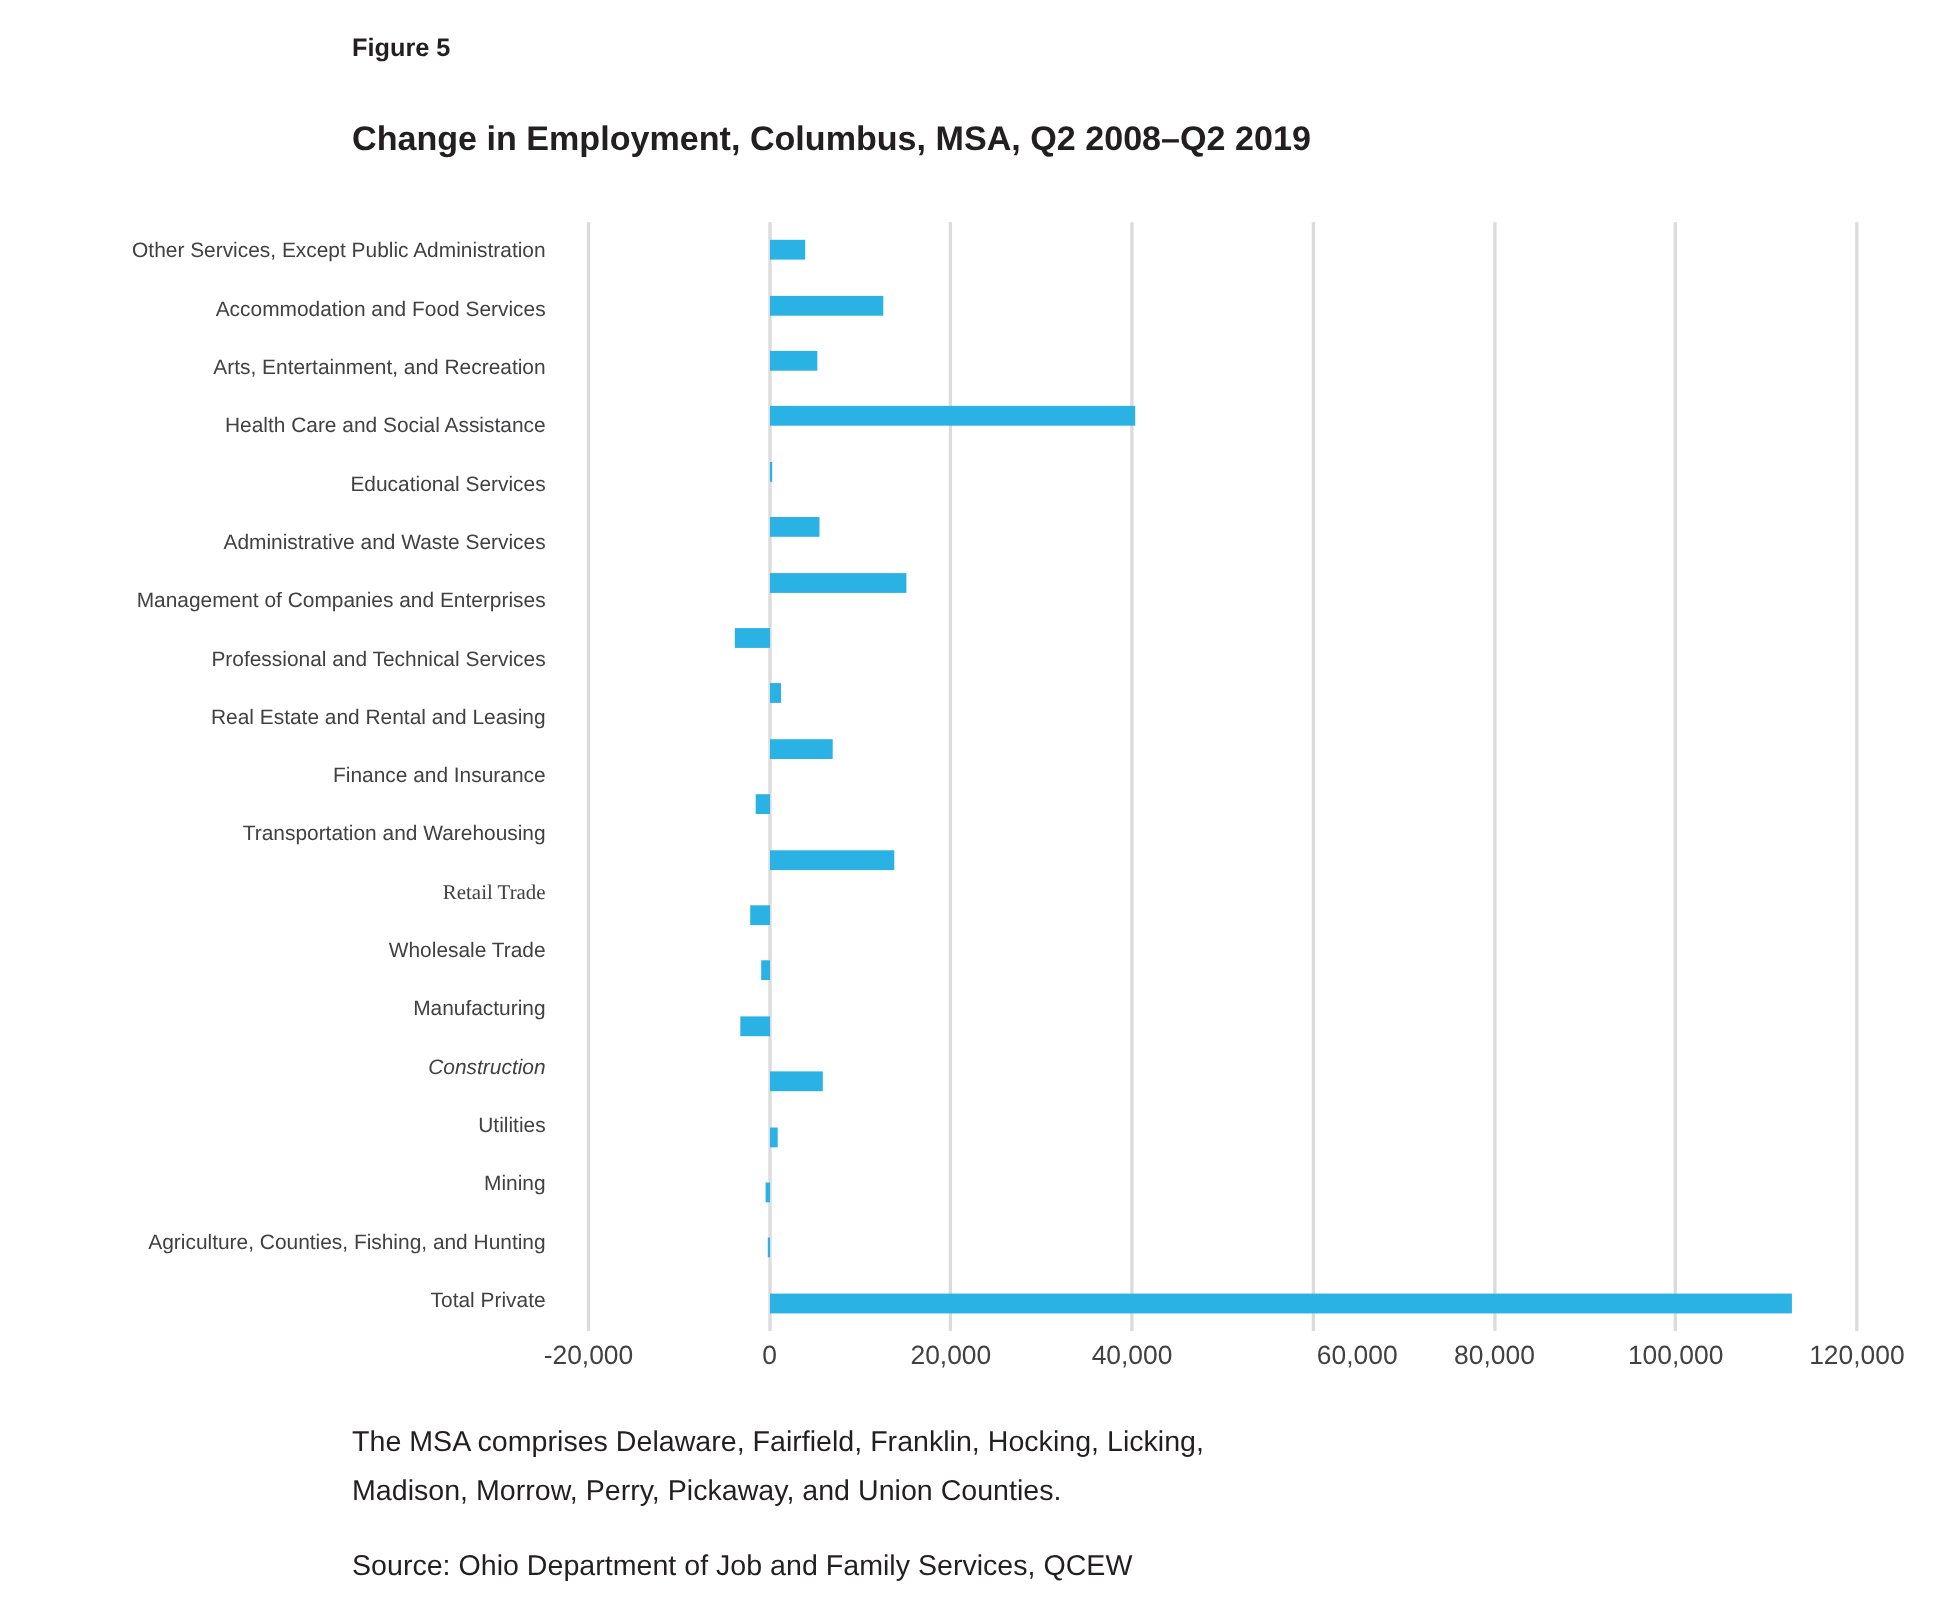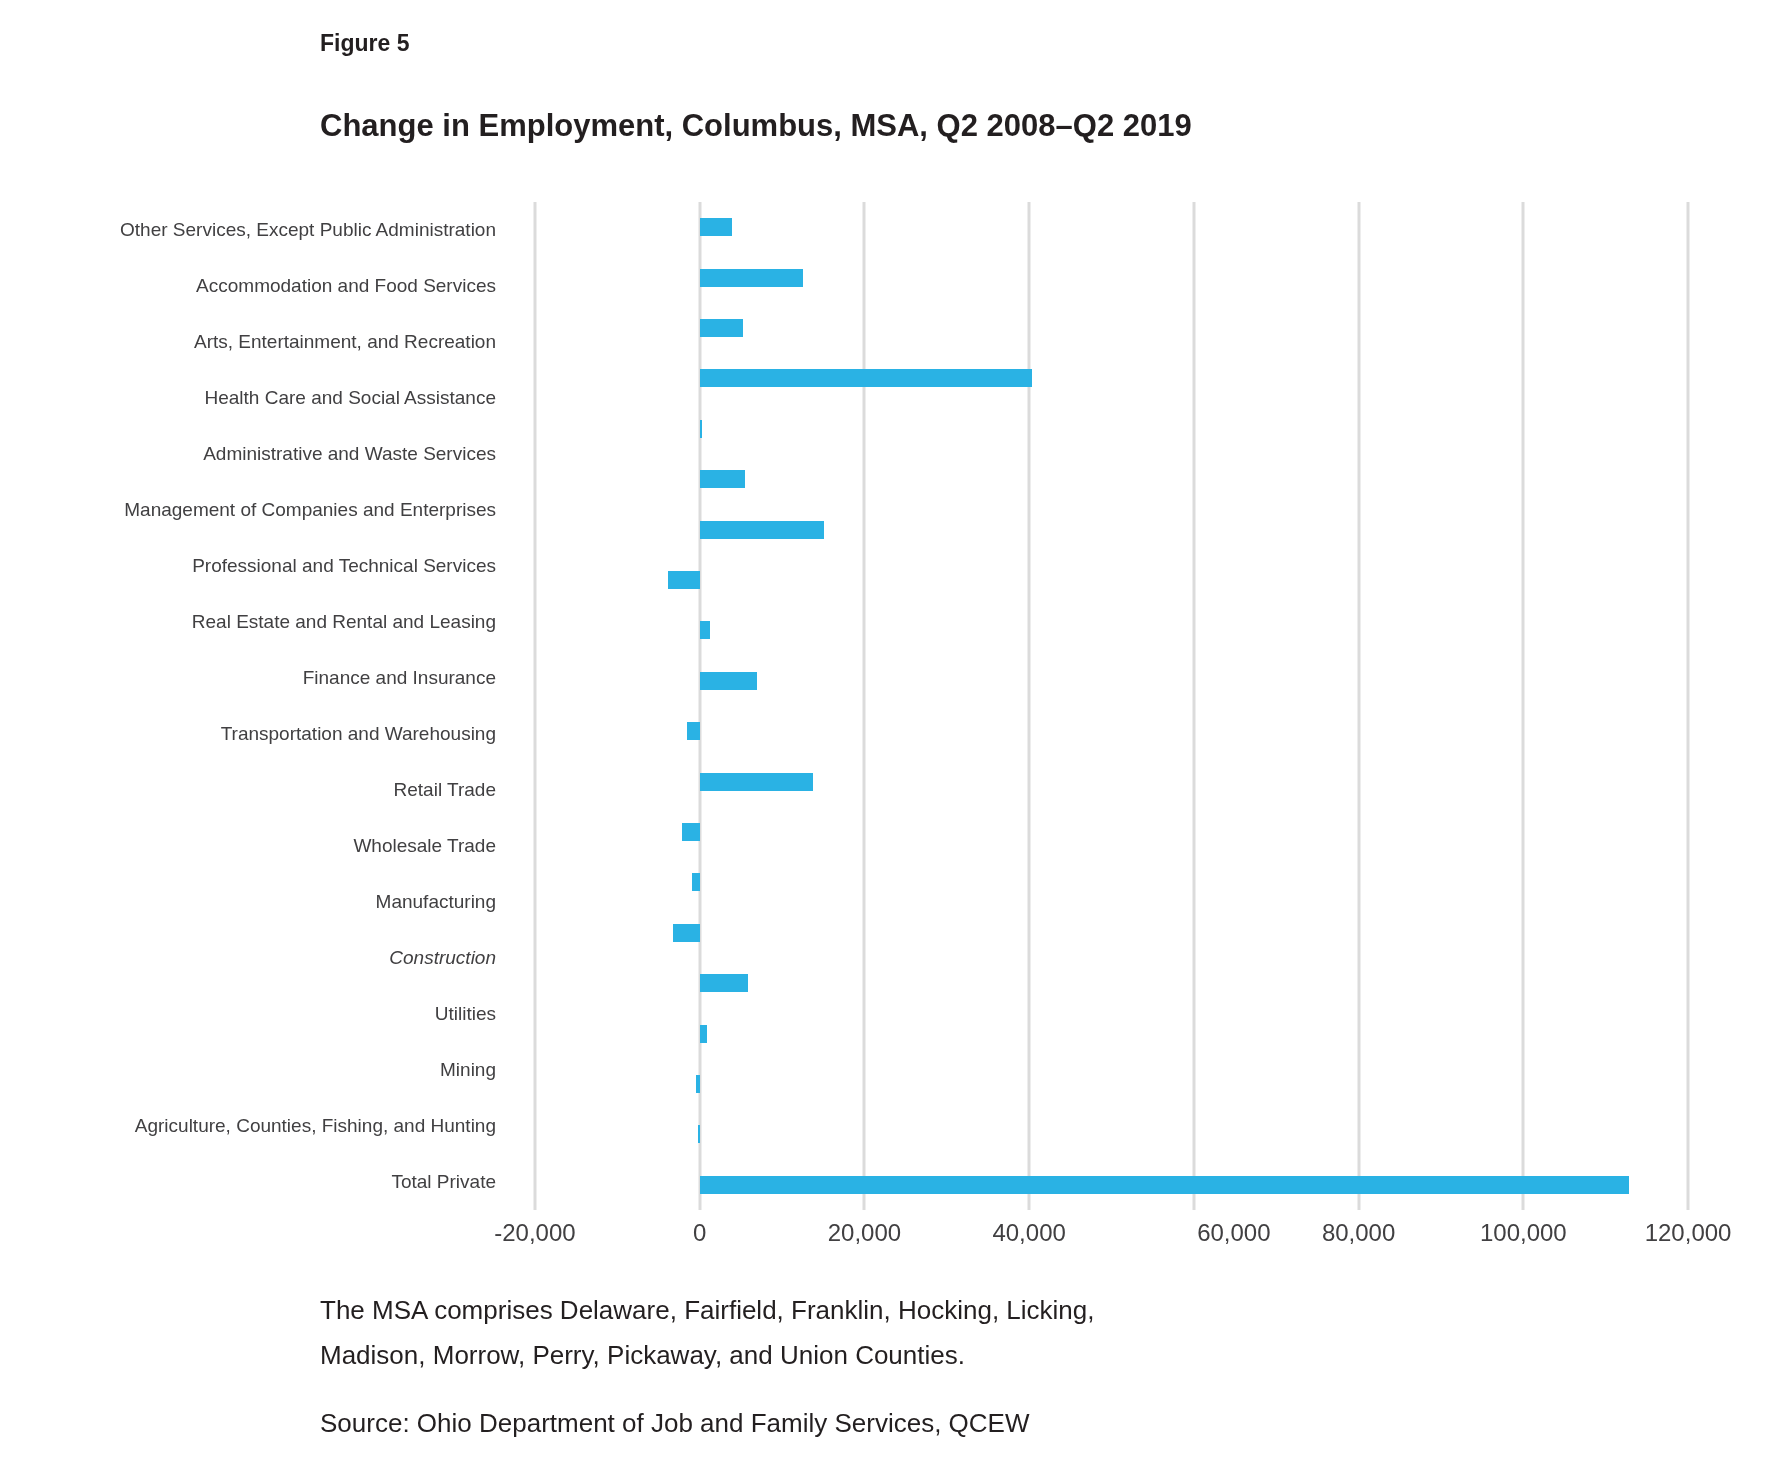--- a/index.html
+++ b/index.html
@@ -66,27 +66,28 @@
 <body>
 
 <div class="figure-label">Figure 5</div>
 <div class="chart-title">Change in Employment, Columbus, MSA, Q2 2008–Q2 2019</div>
 
 <div class="labels-col">
     <div class="category-label" style="color: rgb(65, 64, 66);">Other Services, Except Public Administration</div>
     <div class="category-label" style="color: rgb(65, 64, 66);">Accommodation and Food Services</div>
     <div class="category-label" style="color: rgb(65, 64, 66);">Arts, Entertainment, and Recreation</div>
     <div class="category-label" style="color: rgb(65, 64, 66);">Health Care and Social Assistance</div>
+    <div class="category-label" style="color: rgb(65, 64, 66);">Educational Services</div>
     <div class="category-label" style="color: rgb(65, 64, 66);">Administrative and Waste Services</div>
     <div class="category-label" style="color: rgb(65, 64, 66);">Management of Companies and Enterprises</div>
     <div class="category-label" style="color: rgb(65, 64, 66);">Professional and Technical Services</div>
     <div class="category-label" style="color: rgb(65, 64, 66);">Real Estate and Rental and Leasing</div>
     <div class="category-label" style="color: rgb(65, 64, 66);">Finance and Insurance</div>
     <div class="category-label" style="color: rgb(65, 64, 66);">Transportation and Warehousing</div>
-    <div class="category-label" style="color: rgb(65, 64, 66);">Retail Trade</div>
+    <div class="category-label" style="color: rgb(65, 64, 66); font-family: Liberation Serif, serif;">Retail Trade</div>
     <div class="category-label" style="color: rgb(65, 64, 66);">Wholesale Trade</div>
     <div class="category-label" style="color: rgb(65, 64, 66);">Manufacturing</div>
     <div class="category-label" style="color: rgb(65, 64, 66); font-style: italic;">Construction</div>
     <div class="category-label" style="color: rgb(65, 64, 66);">Utilities</div>
     <div class="category-label" style="color: rgb(65, 64, 66);">Mining</div>
     <div class="category-label" style="color: rgb(65, 64, 66);">Agriculture, Counties, Fishing, and Hunting</div>
     <div class="category-label" style="color: rgb(65, 64, 66);">Total Private</div>
   </div>
 <div class="plot-area">
     <div class="gridline" style="left: 2.7027%; background: rgb(219, 219, 219);"></div>

